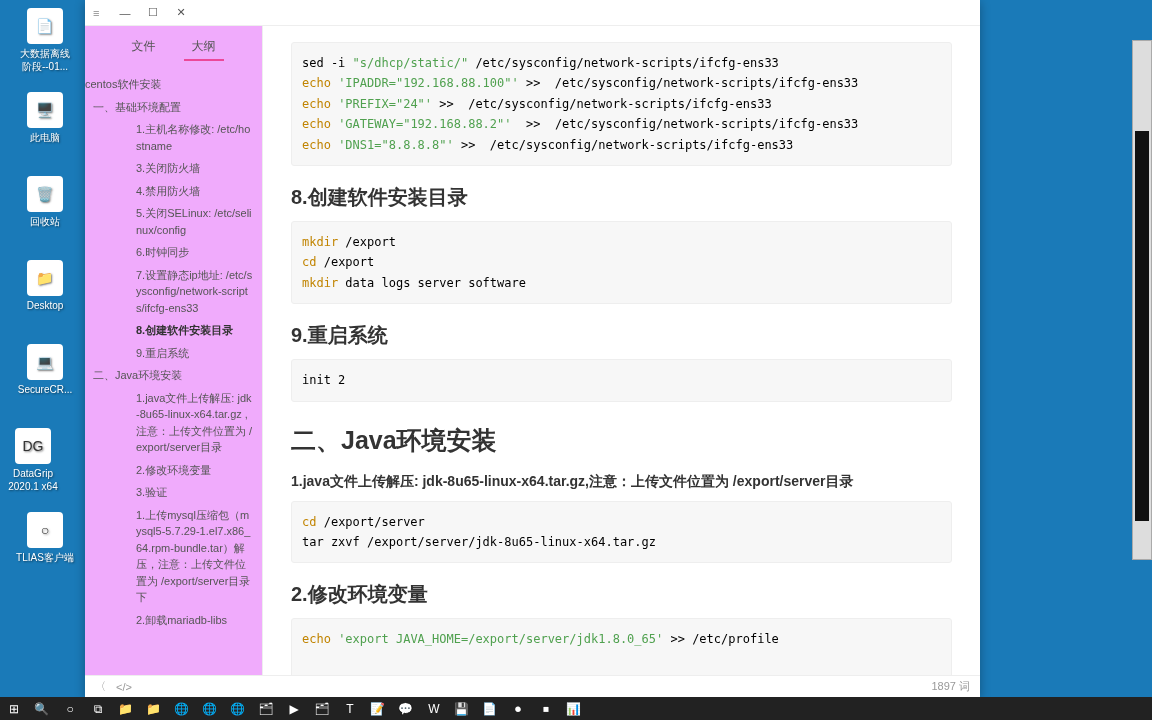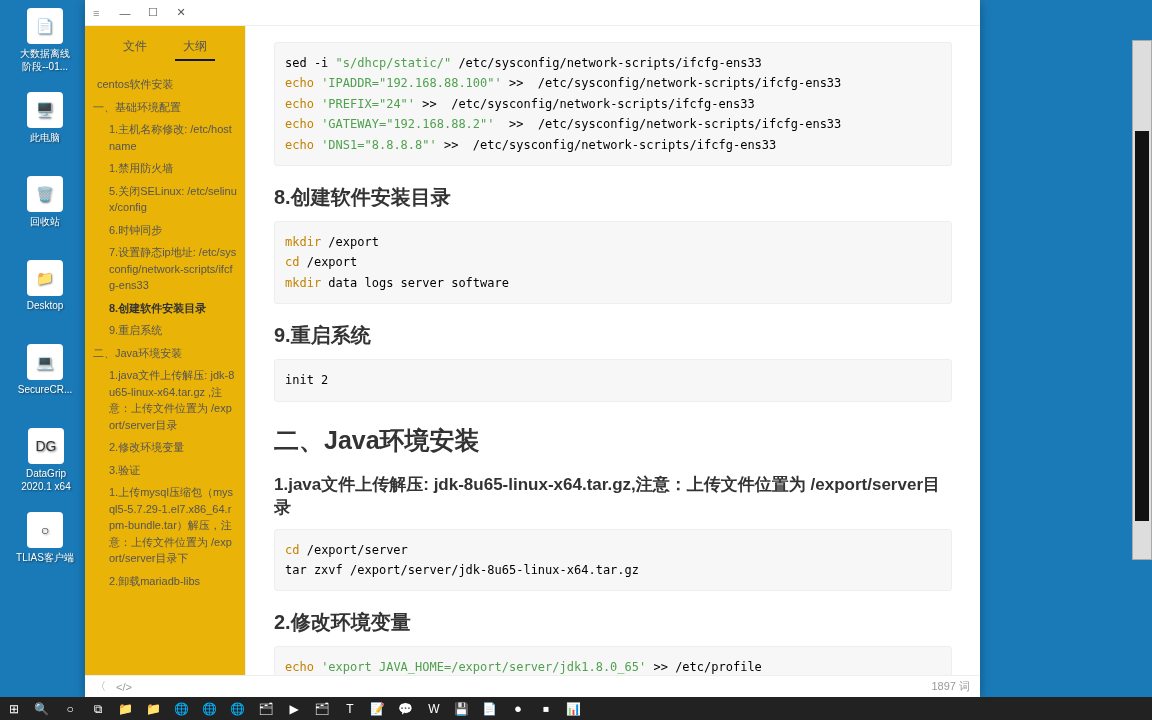--- a/index.html
+++ b/index.html
@@ -7,39 +7,39 @@
 .desktop{position:absolute;top:0;left:0;width:1152px;height:697px}
 .desktop-icon{position:absolute;width:60px;display:flex;flex-direction:column;align-items:center;color:#fff;font-size:10px;text-shadow:1px 1px 2px rgba(0,0,0,.5);cursor:pointer}
 .desktop-icon .icn{width:36px;height:36px;display:flex;align-items:center;justify-content:center;margin-bottom:3px}
 .desktop-icon .lbl{text-align:center;line-height:1.3}
 .editor-window{position:absolute;left:85px;top:0;width:895px;height:697px;background:#fff;display:flex;flex-direction:column;box-shadow:0 2px 10px rgba(0,0,0,.3)}
 .title-bar{height:26px;display:flex;align-items:center;padding:0 8px;border-bottom:1px solid #eee}
 .title-bar .doc-icon{width:12px;height:12px;margin-right:6px;font-size:11px;color:#888}
 .title-bar .title{flex:1;font-size:11px;color:#666}
 .title-bar .wbtn{width:28px;height:22px;display:flex;align-items:center;justify-content:center;font-size:11px;color:#555;cursor:pointer}
 .editor-body{flex:1;display:flex;overflow:hidden}
-.sidebar{width:161px;border-right:1px solid #eee;display:flex;flex-direction:column;background:#eab308}
+.sidebar{width:178px;border-right:1px solid #eee;display:flex;flex-direction:column;background:#f0abfc}
 .side-tabs{display:flex;justify-content:center;gap:20px;padding:8px 0;font-size:12px;color:#555}
 .side-tab{padding:4px 8px;cursor:pointer}
-.side-tab.active{border-bottom:2px solid #0f172a;font-weight:500}
+.side-tab.active{border-bottom:2px solid #ec4899;font-weight:500}
 .outline{flex:1;overflow-y:auto;font-size:11px;color:#555;padding:4px 0}
 .outline::-webkit-scrollbar{width:8px}
 .outline::-webkit-scrollbar-thumb{background:#ccc;border-radius:4px}
 .ol-item{padding:3px 8px 3px 8px;line-height:1.5;cursor:pointer;word-break:break-all}
-.ol-item.l0{padding-left:12px}
+.ol-item.l0{padding-left:0}
 .ol-item.l1{}
-.ol-item.l2{padding-left:24px}
+.ol-item.l2{padding-left:51px}
 .ol-item.bold{font-weight:700;color:#333}
 .content{flex:1;overflow-y:auto;padding:6px 28px 6px 28px;font-size:13px}
 .content::-webkit-scrollbar{width:8px}
 .content::-webkit-scrollbar-thumb{background:#ccc;border-radius:4px}
 pre{background:#f7f7f7;border:1px solid #eee;border-radius:3px;padding:10px;font-family:Consolas,monospace;font-size:12px;line-height:1.7;margin:10px 0;white-space:pre-wrap;word-break:break-all}
 h2{font-size:20px;font-weight:700;margin:18px 0 10px;color:#333}
 h1{font-size:25px;font-weight:700;margin:22px 0 12px;color:#333}
-h3{font-size:17px;font-weight:700;margin:16px 0 10px;color:#333}
+h3{font-size:14px;font-weight:700;margin:16px 0 10px;color:#333}
 .kw{color:#c18401}
 .str{color:#50a14f}
 .status-bar{height:22px;border-top:1px solid #eee;display:flex;align-items:center;padding:0 10px;font-size:11px;color:#999}
 .status-bar .spacer{flex:1}
 .status-bar .sbtn{margin-right:10px;cursor:pointer}
 .bg-right{position:absolute;right:0;top:40px;width:20px;height:520px;background:#ddd;border:1px solid #aaa}
 .bg-right .dark{position:absolute;left:2px;top:90px;width:14px;height:390px;background:#111}
 .taskbar{position:absolute;bottom:0;left:0;width:1152px;height:23px;background:#222;display:flex;align-items:center}
 .tb-item{width:28px;height:23px;display:flex;align-items:center;justify-content:center;font-size:12px;color:#fff;cursor:pointer}
 </style>
@@ -61,21 +61,21 @@
         <div class="lbl">回收站</div>
       </div>
       <div class="desktop-icon" style="left: 15px; top: 260px;">
         <div class="icn" style="background:#fff;border-radius:4px;color:#333;font-size:14px">📁</div>
         <div class="lbl">Desktop</div>
       </div>
       <div class="desktop-icon" style="left: 15px; top: 344px;">
         <div class="icn" style="background:#fff;border-radius:4px;color:#333;font-size:14px">💻</div>
         <div class="lbl">SecureCR...</div>
       </div>
-      <div class="desktop-icon" style="left: 16px; top: 428px;">
+      <div class="desktop-icon" style="left: 3px; top: 428px;">
         <div class="icn" style="background:#fff;border-radius:4px;color:#333;font-size:14px">DG</div>
         <div class="lbl">DataGrip<br>2020.1 x64</div>
       </div>
       <div class="desktop-icon" style="left: 15px; top: 512px;">
         <div class="icn" style="background:#fff;border-radius:4px;color:#333;font-size:14px">○</div>
         <div class="lbl">TLIAS客户端</div>
       </div>
     </div>
 
   <div class="bg-right">
@@ -92,21 +92,22 @@
     <div class="editor-body">
       <div class="sidebar">
         <div class="side-tabs">
           <span class="side-tab">文件</span>
           <span class="side-tab active">大纲</span>
         </div>
         <div class="outline" id="outline">
             <div class="ol-item l0">centos软件安装</div>
             <div class="ol-item l1">一、基础环境配置</div>
             <div class="ol-item l2">1.主机名称修改: /etc/hostname</div>
-            <div class="ol-item l2">1.禁用防火墙</div>
+            <div class="ol-item l2">3.关闭防火墙</div>
+            <div class="ol-item l2">4.禁用防火墙</div>
             <div class="ol-item l2">5.关闭SELinux: /etc/selinux/config</div>
             <div class="ol-item l2">6.时钟同步</div>
             <div class="ol-item l2">7.设置静态ip地址: /etc/sysconfig/network-scripts/ifcfg-ens33</div>
             <div class="ol-item l2 bold">8.创建软件安装目录</div>
             <div class="ol-item l2">9.重启系统</div>
             <div class="ol-item l1">二、Java环境安装</div>
             <div class="ol-item l2">1.java文件上传解压: jdk-8u65-linux-x64.tar.gz ,注意：上传文件位置为 /export/server目录</div>
             <div class="ol-item l2">2.修改环境变量</div>
             <div class="ol-item l2">3.验证</div>
             <div class="ol-item l2">1.上传mysql压缩包（mysql5-5.7.29-1.el7.x86_64.rpm-bundle.tar）解压，注意：上传文件位置为 /export/server目录下</div>

